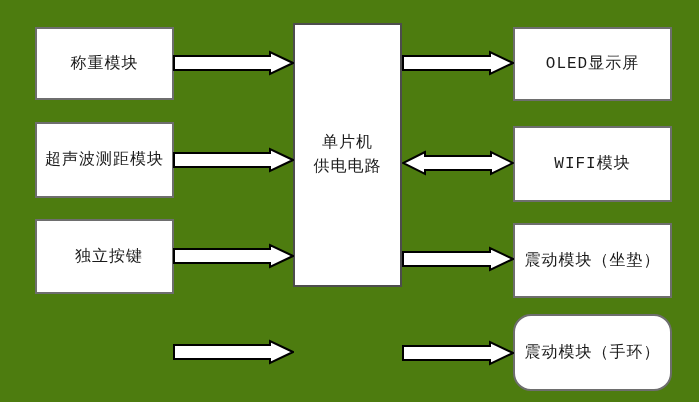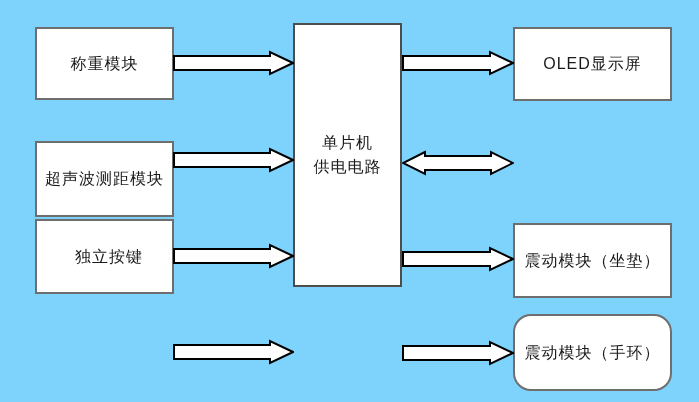--- a/index.html
+++ b/index.html
@@ -4,42 +4,42 @@
 <style>
   html, body {
     margin: 0;
     padding: 0;
     background: #ffffff;
   }
   .canvas {
     position: relative;
     width: 699px;
     height: 402px;
-    background: #7dd3fc;
-    font-family: Liberation Sans, sans-serif;
+    background: #4d7c0f;
+    font-family: Liberation Mono, monospace;
     color: #1a1a1a;
     overflow: hidden;
   }
   .box {
     position: absolute;
     box-sizing: border-box;
     border: 2px solid #6e6e6e;
     background: #ffffff;
     display: flex;
     align-items: center;
     justify-content: center;
     text-align: center;
     font-size: 16px;
     letter-spacing: 1px;
     line-height: 1.5;
     padding: 2px 4px;
   }
   
   .box-l0 { left: 35px;  top: 27px;  width: 139px; height: 73px; }
-  .box-l1 { left: 35px;  top: 122px; width: 139px; height: 76px; margin-top: 19px; }
+  .box-l1 { left: 35px;  top: 122px; width: 139px; height: 76px; }
   .box-l2 { left: 35px;  top: 219px; width: 139px; height: 75px; padding-left: 13px; }
   .box-l3 { left: 35px;  top: 316px; width: 139px; height: 73px; }
   
   .box-c {
     left: 293px; top: 23px; width: 109px; height: 264px;
     border-color: #4d4d4d;
     flex-direction: column;
   }
   
   .box-r0 { left: 513px; top: 27px;  width: 159px; height: 74px; }
@@ -87,20 +87,23 @@
   </div>
 
   <div class="box box-c">
     <span class="center-line">单片机</span>
     <span class="center-line">供电电路</span>
   </div>
 
   <div class="box box-r0">
     <span>OLED显示屏</span>
   </div>
+  <div class="box box-r1">
+    <span>WIFI模块</span>
+  </div>
   <div class="box box-r2">
     <span>震动模块（坐垫）</span>
   </div>
   <div class="box box-r3">
     <span>震动模块（手环）</span>
   </div>
 
   <div class="arrow arr-l0">
     <svg viewBox="0 0 121 26">
         <polygon points="1,6 97,6 97,2 120,13 97,24 97,20 1,20"></polygon>

